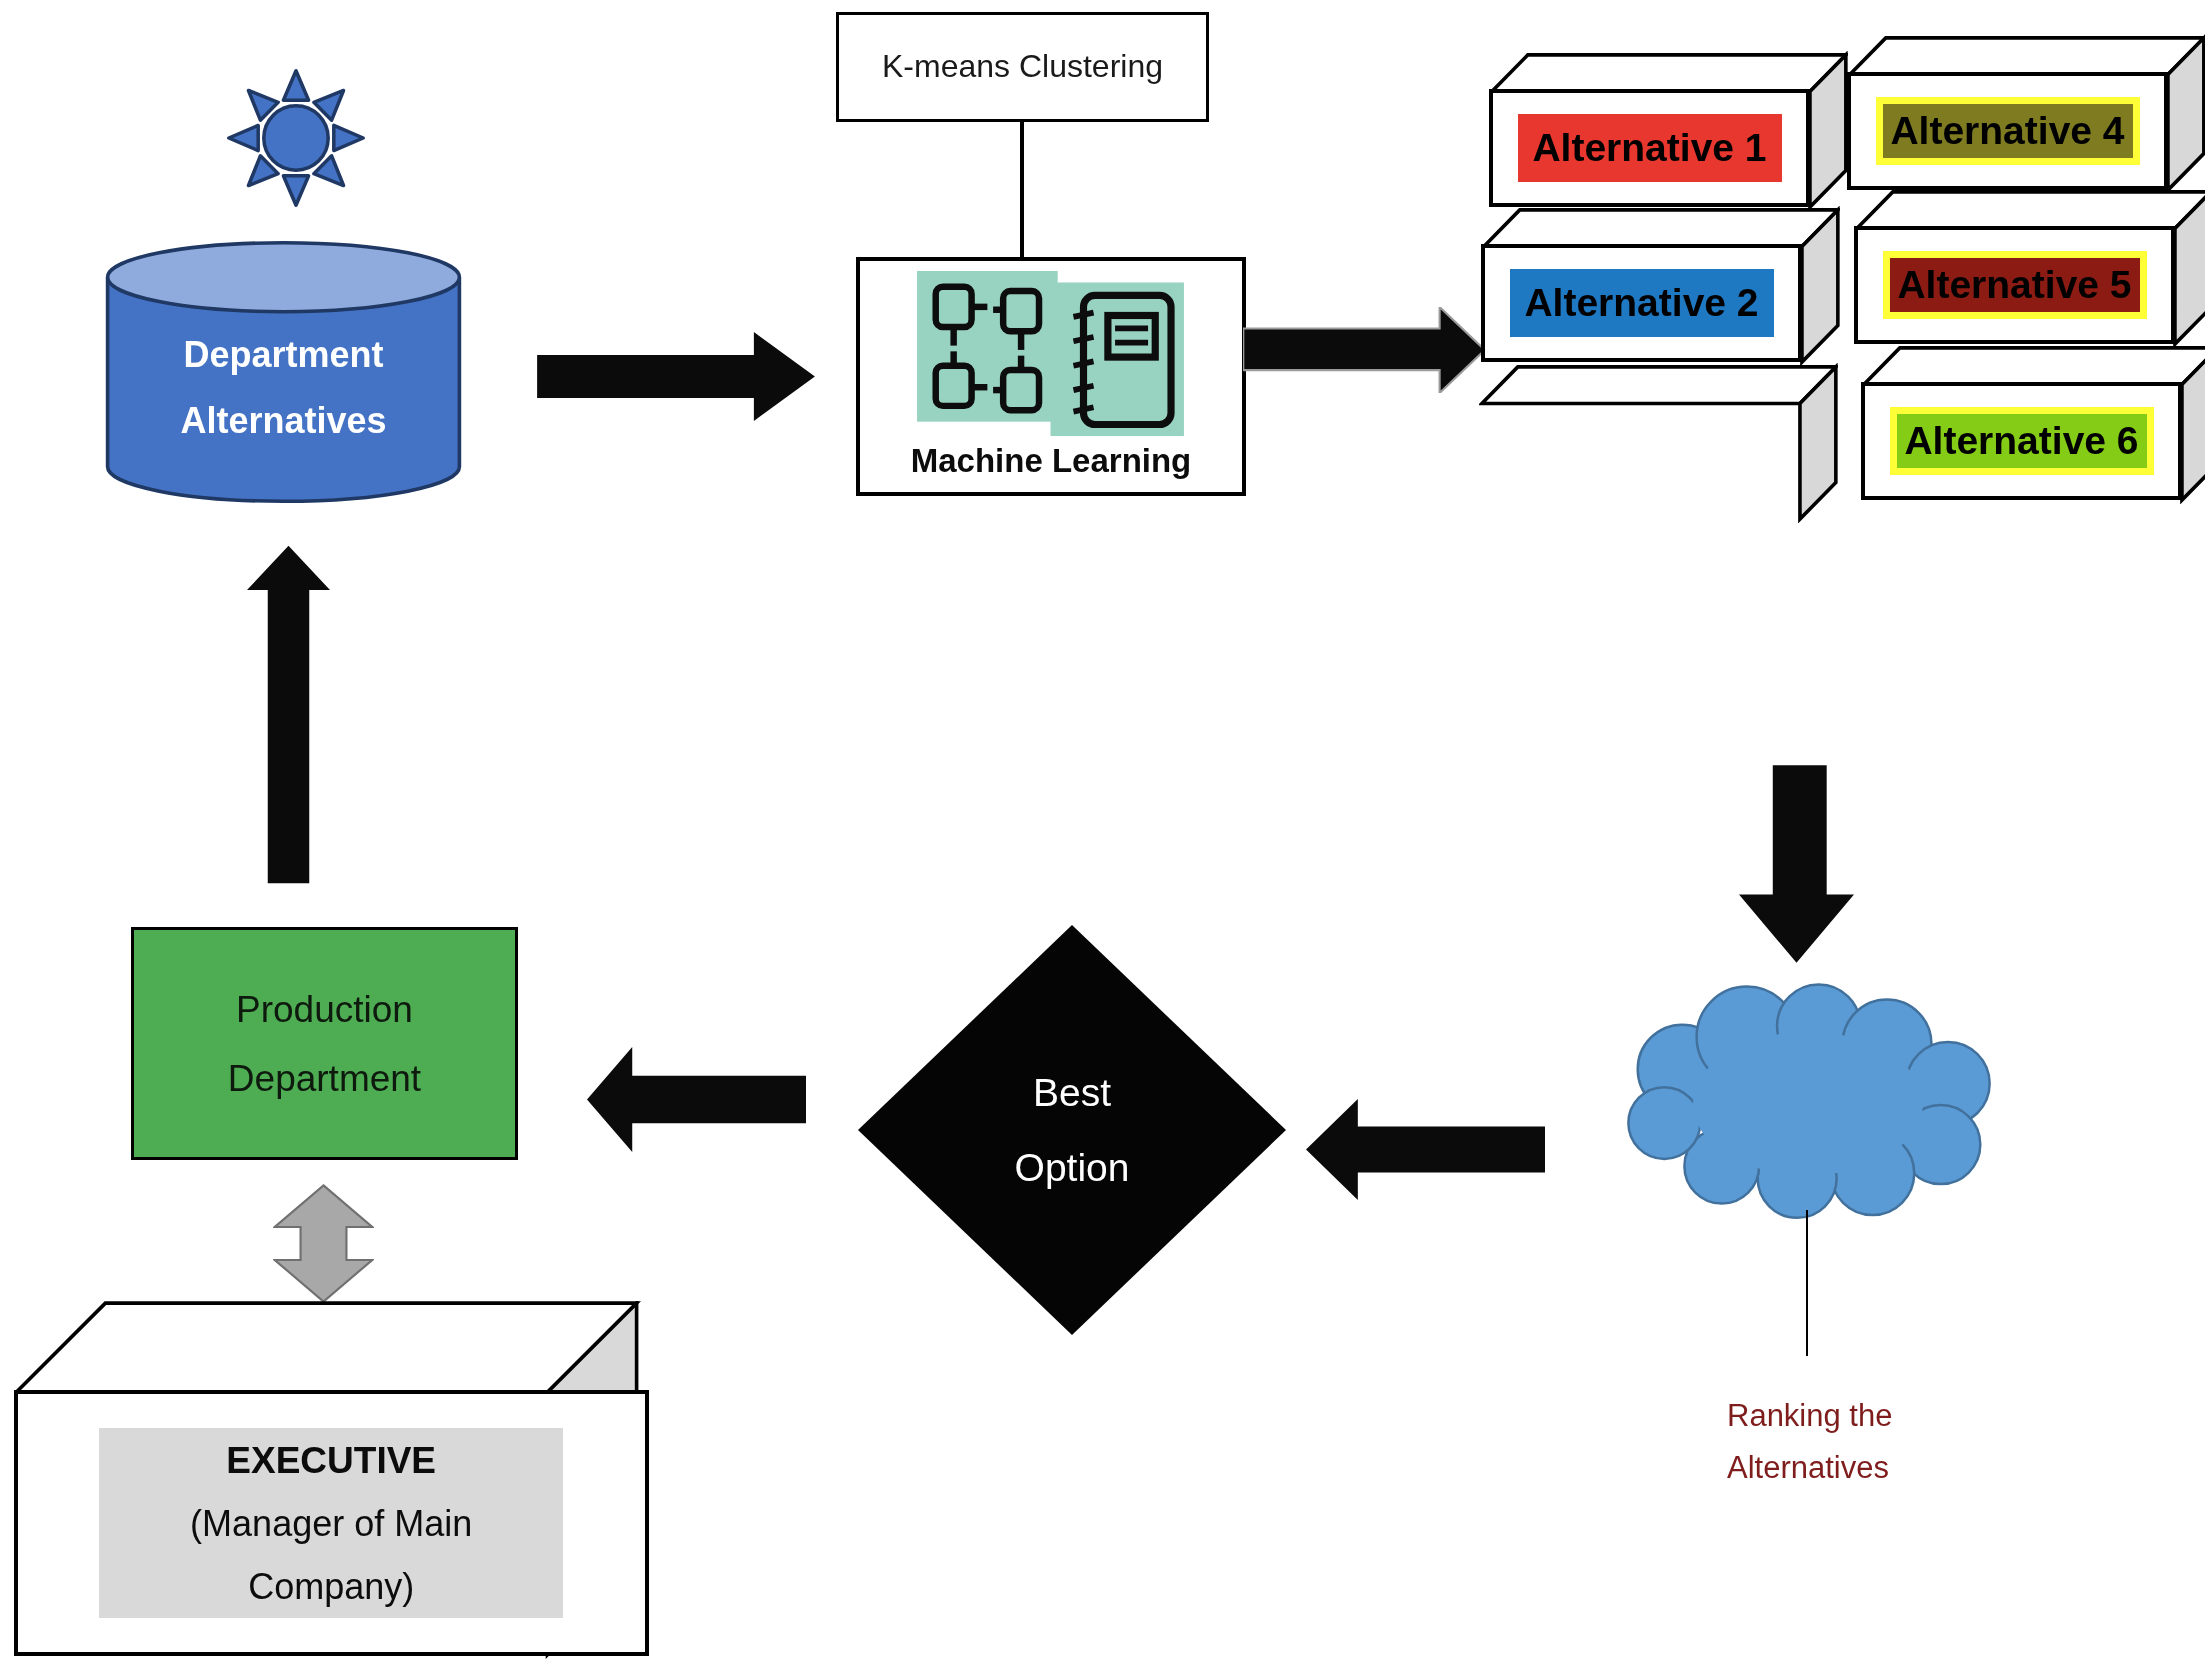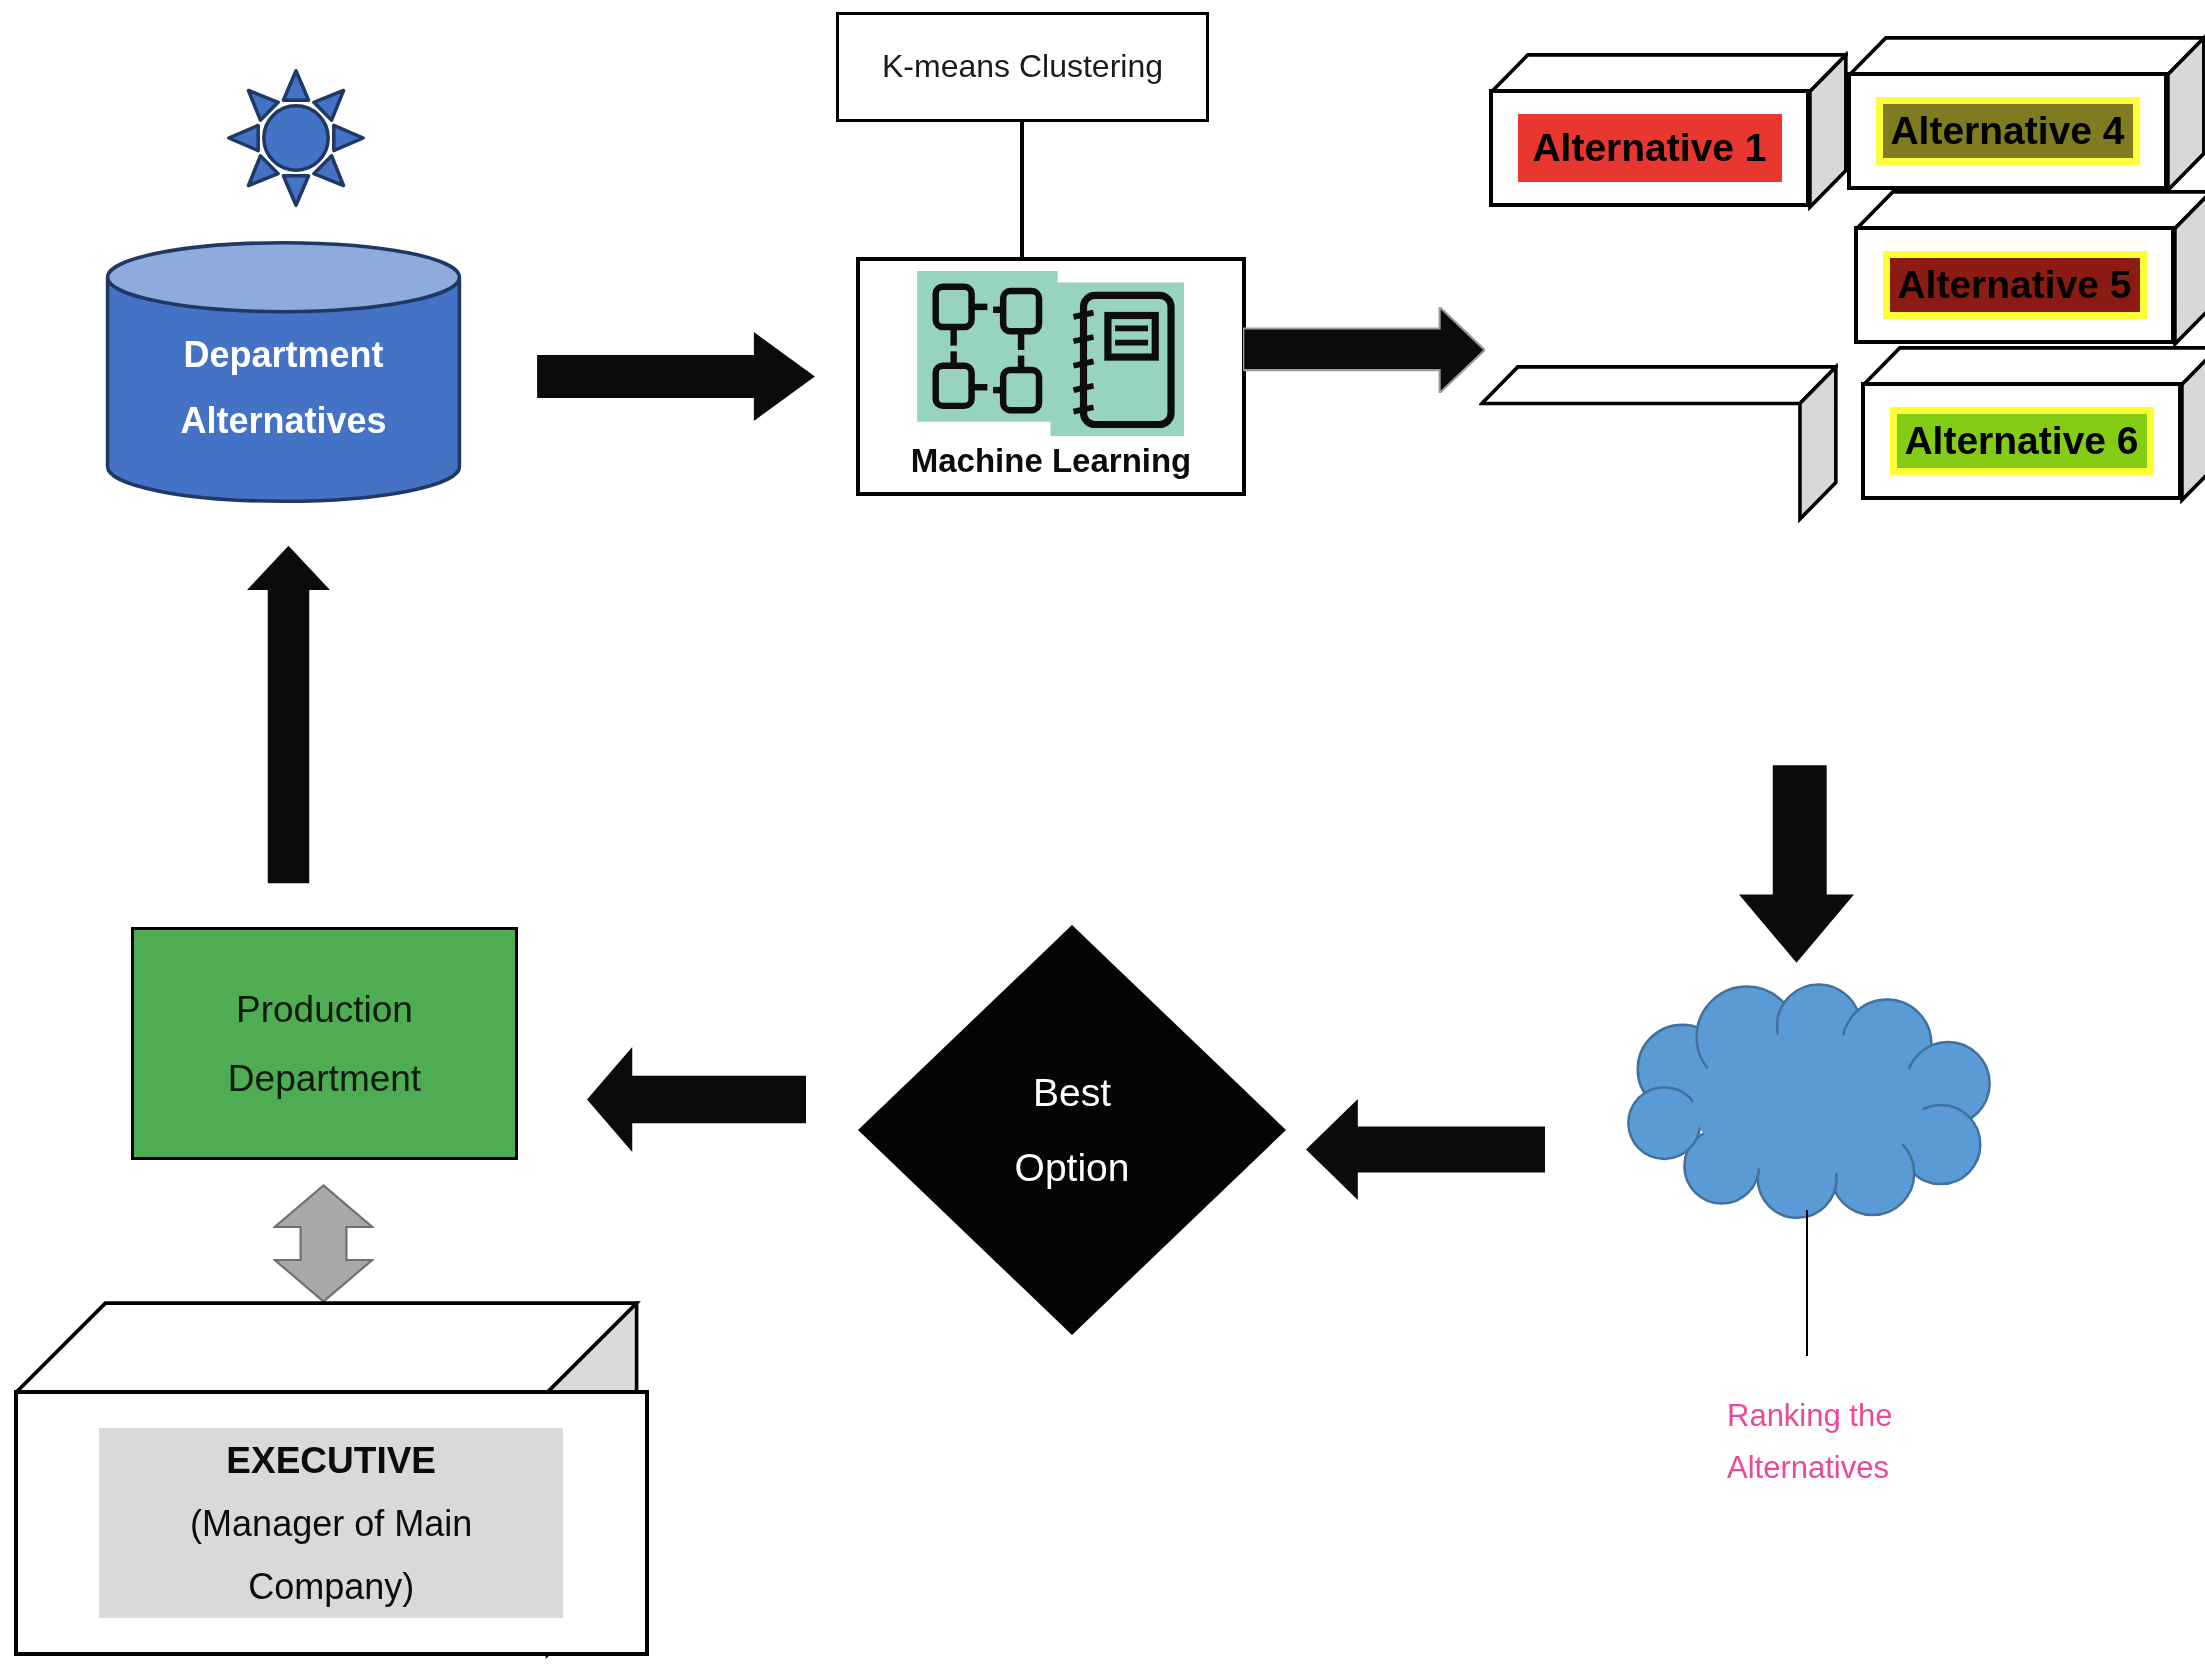--- a/index.html
+++ b/index.html
@@ -21,21 +21,21 @@
   .slab-front{position:absolute;left:0;top:38px;width:321px;height:118px;background:#ffffff;
               border:4.3px solid #000;box-sizing:border-box;display:flex;align-items:center;justify-content:center;}
   .alt-label{width:264px;height:68px;border:7.2px solid transparent;box-sizing:border-box;
              display:flex;align-items:center;justify-content:center;
              font-size:39px;font-weight:700;color:#000;white-space:nowrap;}
   .a1{left:1489px;top:51px;} .a2{left:1481px;top:206px;} .a3{left:1479px;top:363px;}
   .a4{left:1847px;top:34px;} .a5{left:1854px;top:188px;} .a6{left:1861px;top:344px;}
   .cloud-text{left:1614px;top:1049px;width:385px;text-align:center;color:#ffffff;
               font-size:40px;font-weight:600;line-height:66px;}
   .thin-line{left:1806px;top:1210px;width:2.2px;height:146px;background:#000;}
-  .ranking{left:1727px;top:1390px;width:230px;font-size:31px;color:#ec4899;line-height:52px;}
+  .ranking{left:1727px;top:1390px;width:230px;font-size:31px;color:#7f1d1d;line-height:52px;}
   .diamond{left:858px;top:925px;width:428px;height:410px;background:#050505;
            clip-path:polygon(50% 0,100% 50%,50% 100%,0 50%);
            display:flex;flex-direction:column;align-items:center;justify-content:center;
            color:#ffffff;font-size:39px;line-height:75px;text-align:center;}
   .production{left:131px;top:927px;width:387px;height:233px;background:#4EAD52;
               border:3.6px solid #000;box-sizing:border-box;
               display:flex;flex-direction:column;align-items:center;justify-content:center;
               font-size:37px;color:#0e1a0e;line-height:69px;text-align:right;}
   .exec-front{left:13.7px;top:1390px;width:635px;height:266px;background:#ffffff;
               border:4.3px solid #000;box-sizing:border-box;position:absolute;
@@ -155,20 +155,29 @@
   <div class="slab a4">
     <svg width="359" height="160" viewBox="0 0 500 222">
       <polygon points="4,56 54,5 497,5 447,56" fill="#ffffff" stroke="#000" stroke-width="5"></polygon>
       <polygon points="447,56 497,5 497,166 447,217" fill="#D8D8D8" stroke="#000" stroke-width="5"></polygon>
     </svg>
     <div class="slab-front">
       <div class="alt-label" style="background-color: rgb(126, 123, 33); border-color: rgb(255, 255, 56);">Alternative 4</div>
     </div>
   </div>
 
+  <div class="slab a2">
+    <svg width="359" height="160" viewBox="0 0 500 222">
+      <polygon points="4,56 54,5 497,5 447,56" fill="#ffffff" stroke="#000" stroke-width="5"></polygon>
+      <polygon points="447,56 497,5 497,166 447,217" fill="#D8D8D8" stroke="#000" stroke-width="5"></polygon>
+    </svg>
+    <div class="slab-front">
+      <div class="alt-label" style="background-color: rgb(31, 120, 194); border-color: rgb(31, 120, 194);">Alternative 2</div>
+    </div>
+  </div>
 
   <div class="slab a5">
     <svg width="359" height="160" viewBox="0 0 500 222">
       <polygon points="4,56 54,5 497,5 447,56" fill="#ffffff" stroke="#000" stroke-width="5"></polygon>
       <polygon points="447,56 497,5 497,166 447,217" fill="#D8D8D8" stroke="#000" stroke-width="5"></polygon>
     </svg>
     <div class="slab-front">
       <div class="alt-label" style="background-color: rgb(140, 28, 19); border-color: rgb(255, 255, 56);">Alternative 5</div>
     </div>
   </div>

